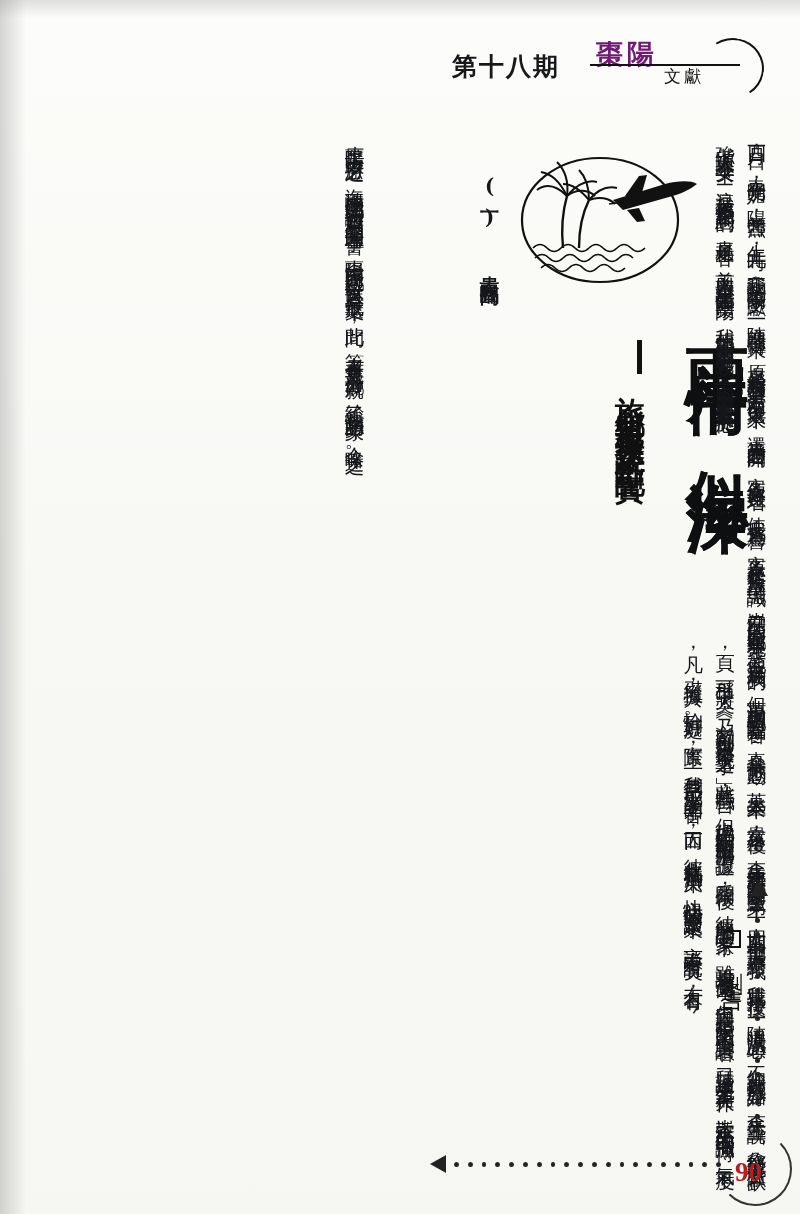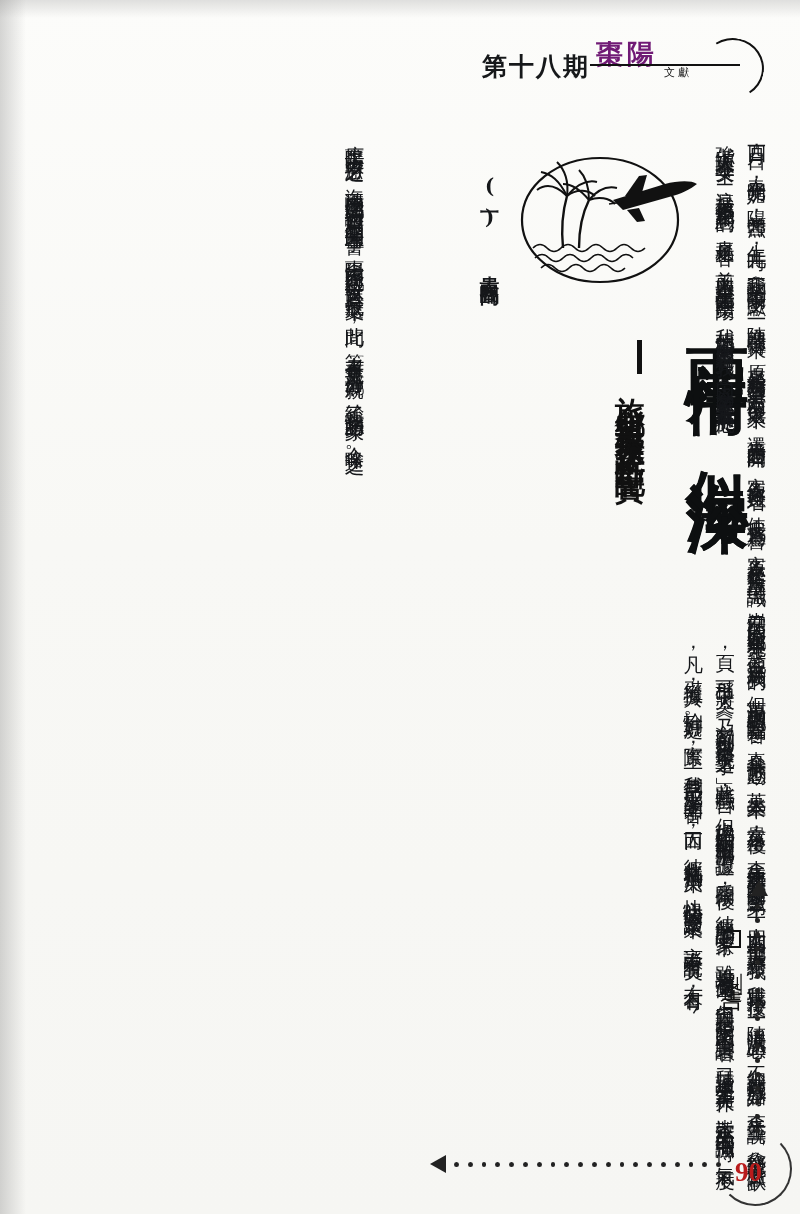--- a/index.html
+++ b/index.html
@@ -25,21 +25,21 @@
     background: linear-gradient(180deg, #fcfcfa 0%, #f8f8f5 45%, #f6f6f3 100%);
     pointer-events: none;
   }
   
   .header {
     position: absolute;
     top: 38px;
     right: 40px;
     display: flex;
     align-items: center;
-    gap: 0;
+    gap: 30px;
   }
   .issue-label {
     font-family: "Liberation Serif", "DejaVu Serif", serif;
     font-size: 25px;
     letter-spacing: 2px;
     color: #16181a;
     font-weight: 700;
   }
   .masthead {
     position: relative;
@@ -53,21 +53,21 @@
     font-size: 27px;
     font-weight: 700;
     letter-spacing: 4px;
     color: #701a75;
     font-family: "Liberation Serif", "DejaVu Serif", serif;
   }
   .masthead .small {
     position: absolute;
     left: 74px;
     top: 27px;
-    font-size: 11px;
+    font-size: 17px;
     letter-spacing: 3px;
     color: #111;
   }
   .masthead .rule {
     position: absolute;
     left: 0;
     top: 26px;
     width: 150px;
     height: 2px;
     background: #111;

